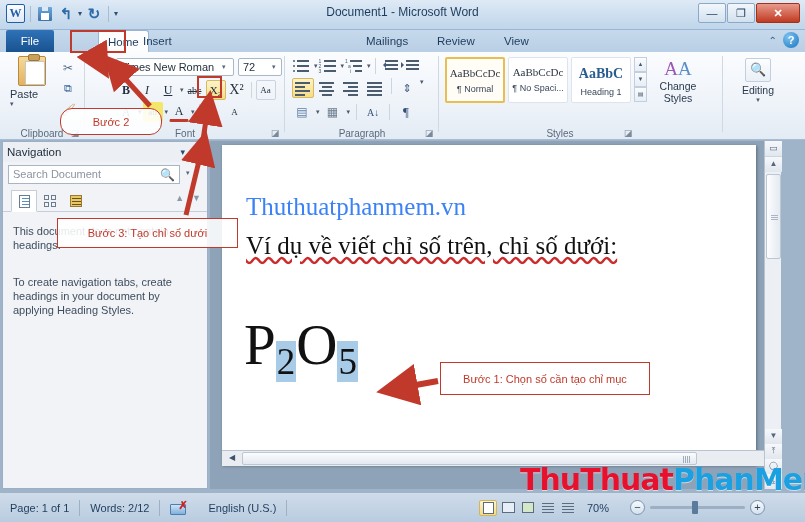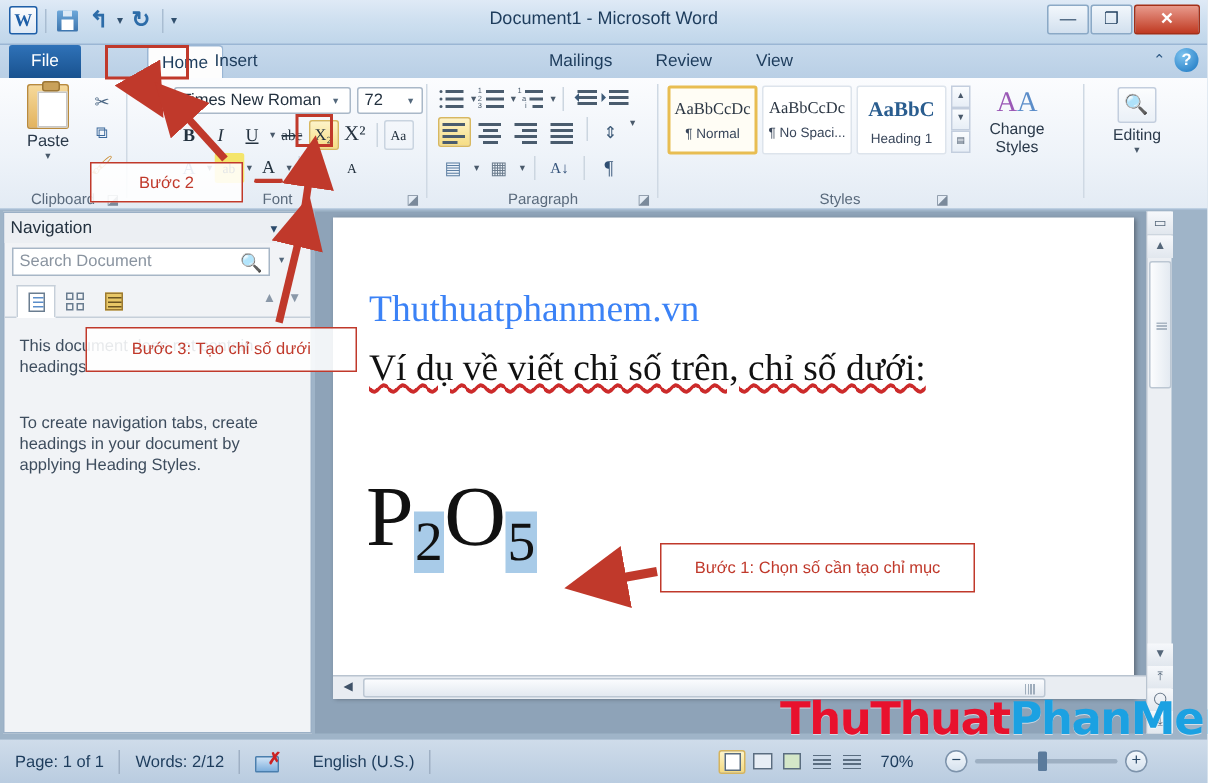--- a/index.html
+++ b/index.html
@@ -86,21 +86,21 @@
     position:absolute; bottom:1px; width:100%; text-align:center;
     font-size:10px; color:#5a6a7c;
   }
   .grpdiv { position:absolute; top:4px; width:1px; height:76px; background:#cfd9e4; }
   .dlg {
     position:absolute; bottom:2px; right:3px; width:10px;height:10px;
     font-size:9px; color:#7b8a9b; cursor:pointer; line-height:10px;
   }
 
   
-  .paste-btn { position:absolute; left:10px; top:4px; width:44px; text-align:center; cursor:pointer;}
+  .paste-btn { position:absolute; left:10px; top:4px; width:44px; cursor:pointer;}
   .clip-img {
     width:28px;height:30px;margin:0 auto;
     background:linear-gradient(180deg,#f6d99a,#e2b35f);
     border:1px solid #b98a3c;border-radius:2px;position:relative;
   }
   .clip-img:before {
     content:"";position:absolute;left:6px;top:4px;width:18px;height:22px;
     background:#fff;border:1px solid #c7c7c7;
   }
   .clip-img:after {
@@ -634,21 +634,21 @@
   </div>
 
   <div class="watermark">
     <span class="wm-red">Thu</span><span class="wm-red">Thuat</span><span class="wm-blue">Phan</span><span class="wm-blue">Mem</span>
   </div>
 
   <div class="anno-rect" style="left:70px;top:30px;width:56px;height:23px;"></div>
 
   <div class="anno-rect" style="left:197px;top:76px;width:25px;height:22px;"></div>
 
-  <div class="anno-box" style="left:60px;top:108px;width:102px;height:27px;">Bước 2</div>
+  <div class="anno-box" style="left:60px;top:108px;width:102px;height:27px;border-radius:12px;">Bước 2</div>
 
   <div class="anno-box" style="left:57px;top:218px;width:181px;height:30px;">Bước 3: Tạo chỉ số dưới</div>
 
   <div class="anno-box" style="left:440px;top:362px;width:210px;height:33px;">Bước 1: Chọn số cần tạo chỉ mục</div>
 
   <svg class="anno-svg">
     <defs>
       <marker id="ah" markerWidth="7" markerHeight="7" refX="5" refY="3.5" orient="auto">
         <polygon points="0 0, 7 3.5, 0 7" fill="#c0392b"></polygon>
       </marker>

